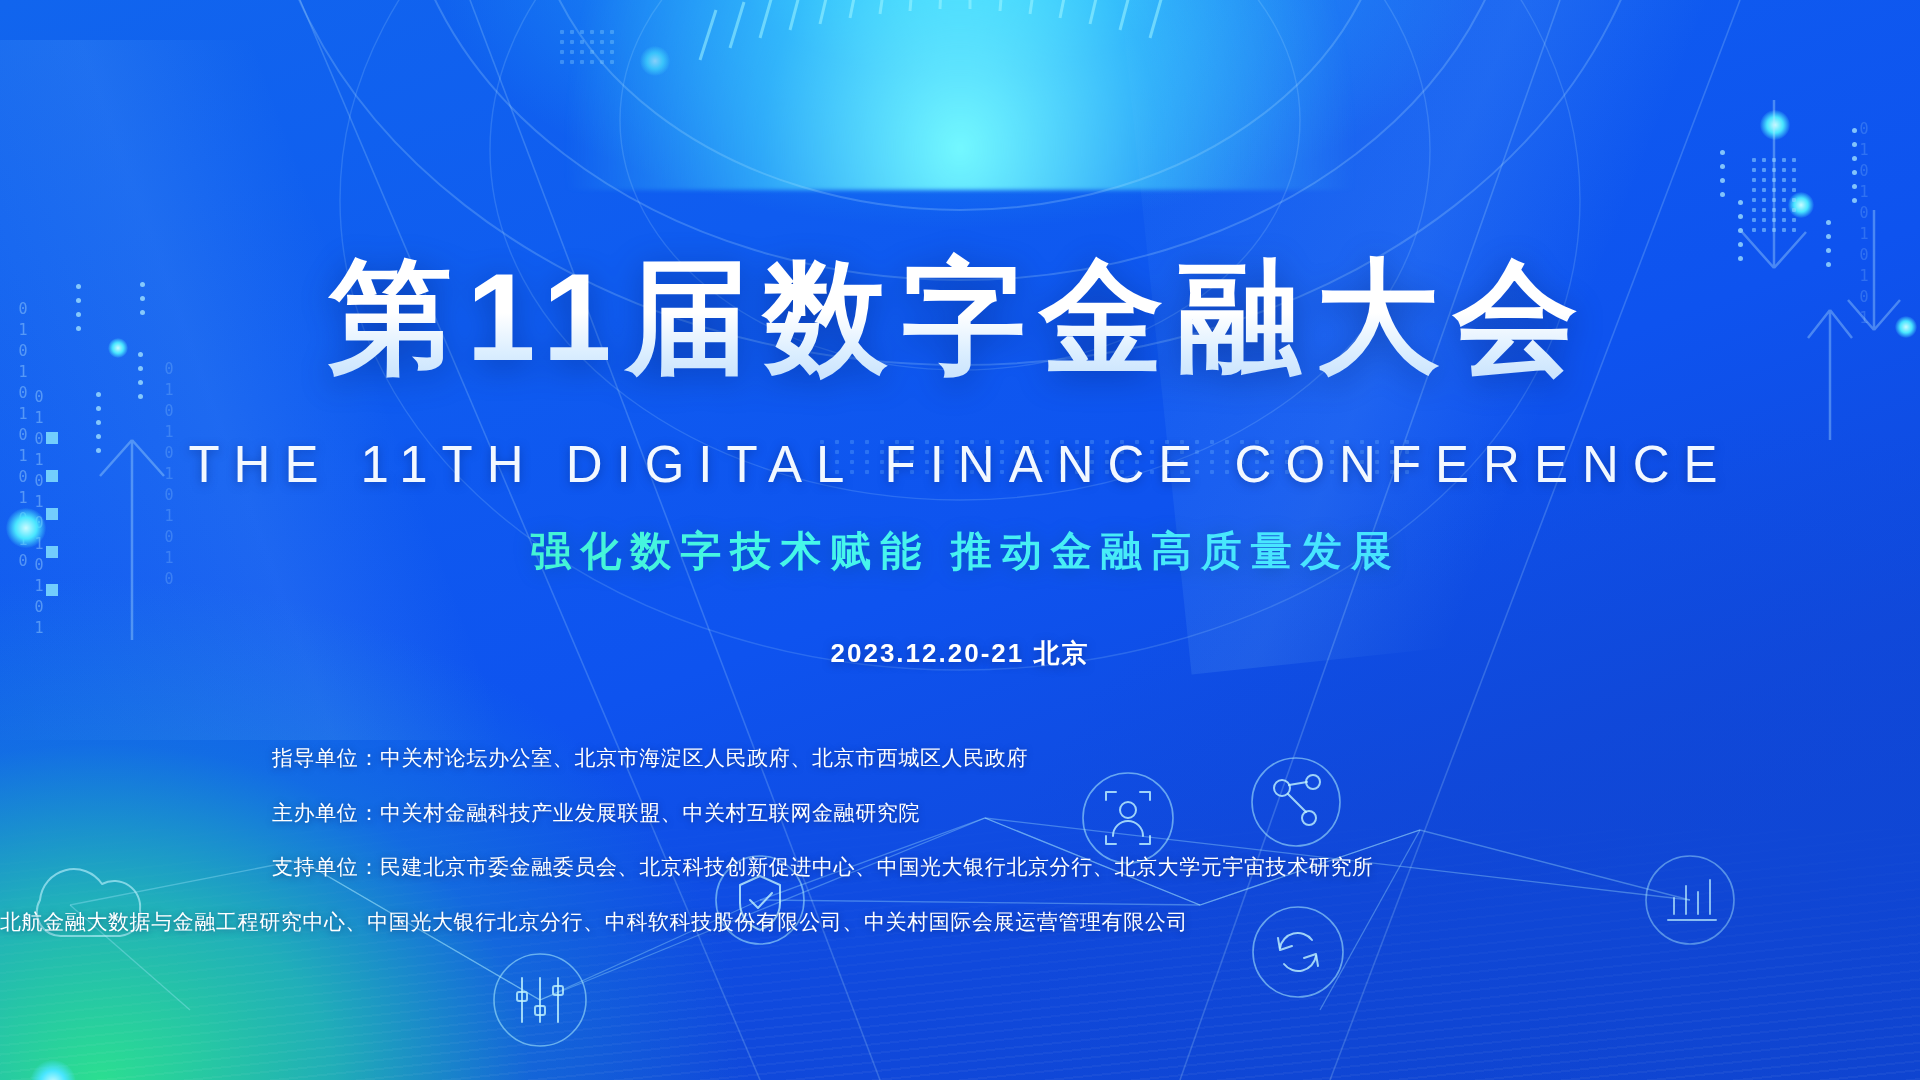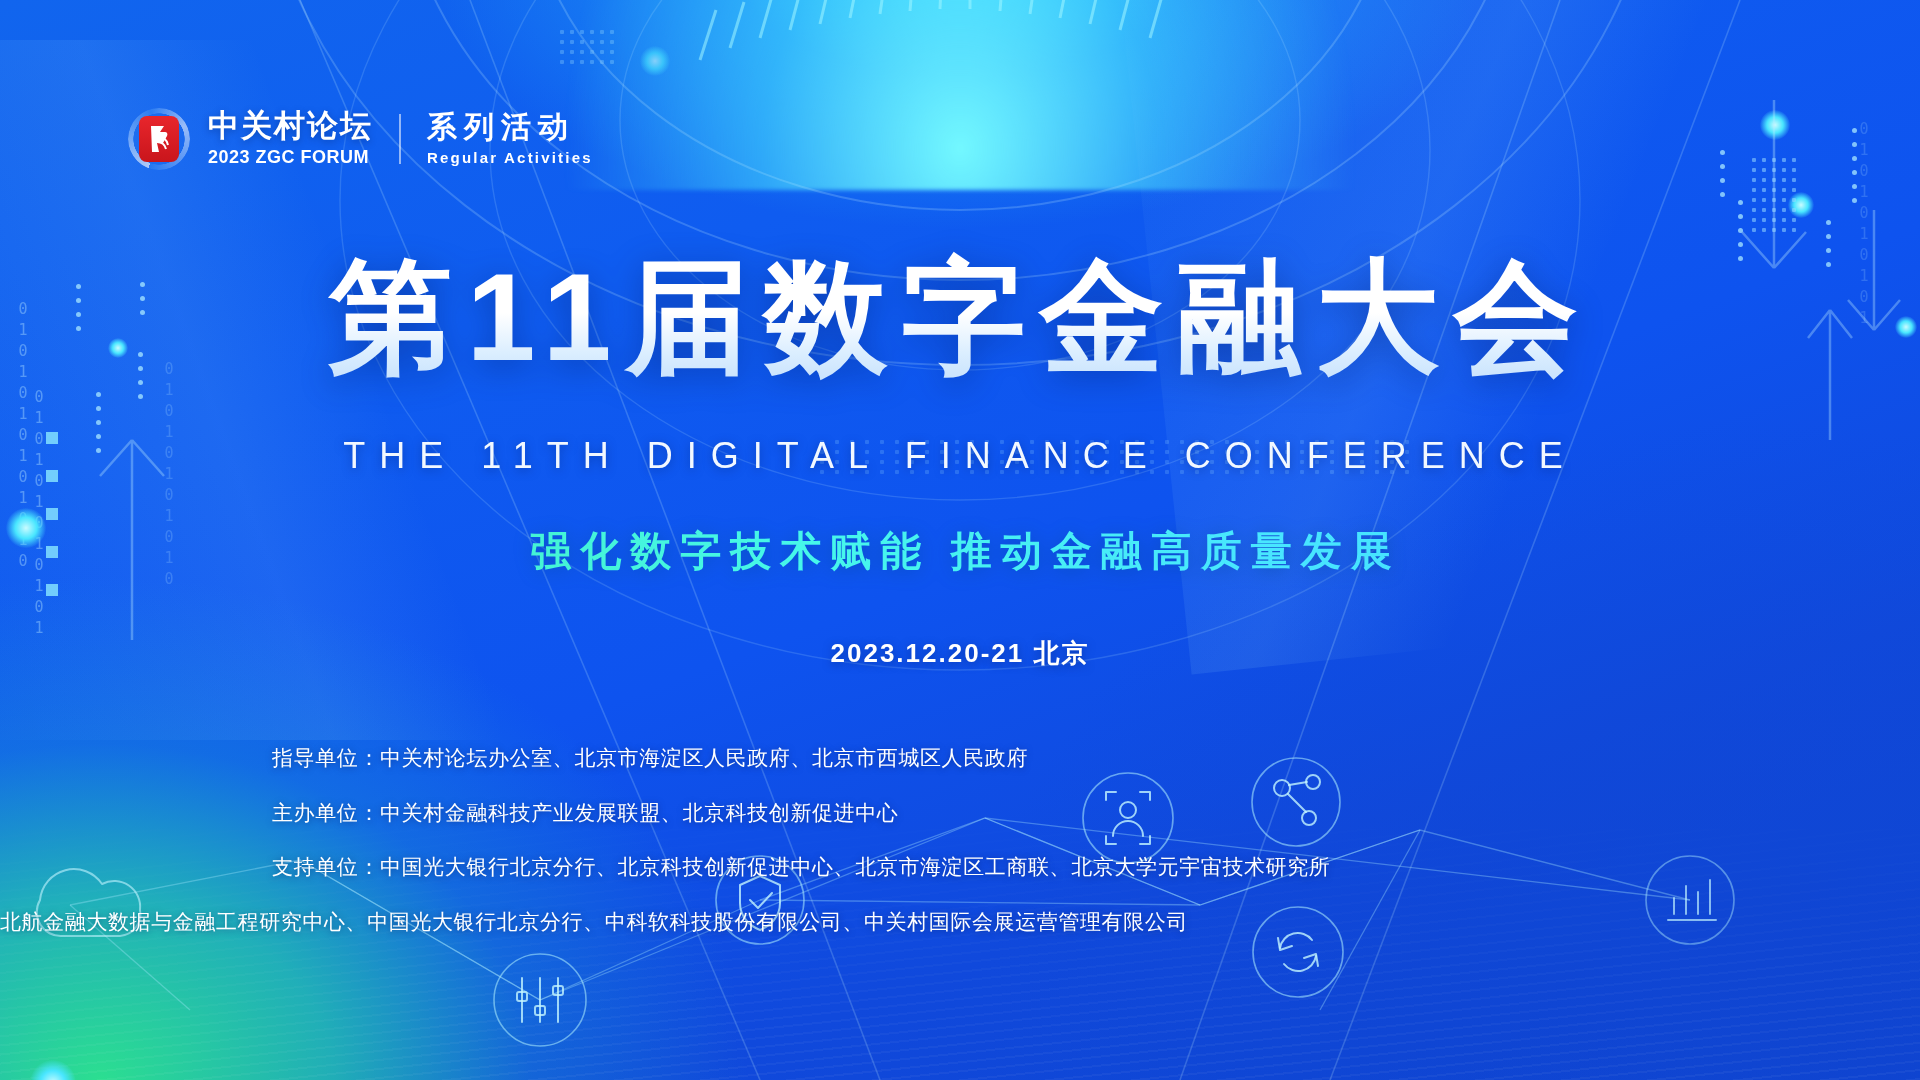--- a/index.html
+++ b/index.html
@@ -81,21 +81,21 @@
   .center{ position:absolute; left:0; width:1920px; text-align:center; }
 
   #title{
     top:236px; font-size:124px; font-weight:bold; letter-spacing:14px;
     background:linear-gradient(180deg,#ffffff 0%,#ffffff 46%,#dbeeff 70%,#b9d9fb 100%);
     -webkit-background-clip:text; background-clip:text; color:transparent;
     filter:drop-shadow(0 6px 16px rgba(3,30,110,.45));
     white-space:nowrap;
   }
   #subtitle{
-    top:435px; font-size:36px; font-weight:normal; letter-spacing:14px; color:#f2f8ff;
+    top:435px; font-size:51px; font-weight:normal; letter-spacing:14px; color:#f2f8ff;
     text-shadow:0 2px 10px rgba(5,40,130,.5); white-space:nowrap;
   }
   #tagline{
     top:524px; font-size:41px; font-weight:bold; letter-spacing:9px; white-space:nowrap;
     background:linear-gradient(96deg,#2ef0b0 0%,#43f2c6 18%,#46f7ea 42%,#48e6ff 66%,#3ed7ff 100%);
     -webkit-background-clip:text; background-clip:text; color:transparent;
     filter:drop-shadow(0 2px 9px rgba(0,70,130,.40));
     padding-left:11px;
   }
   #dateline{
@@ -535,50 +535,26 @@
         </g>
 
         <g>
           <circle class="nodecirc" cx="1690" cy="900" r="44" opacity=".8"></circle>
           <path class="nodeico" d="M1674 914 v-16 M1686 914 v-28 M1698 914 v-22 M1710 914 v-34 M1668 920 h48" opacity=".85"></path>
         </g>
       </svg>
     </div>
   </div>
 
-  <div id="logo">
-    <div class="emblem">
-      <div class="ring"></div>
-      <div class="badge">
-        <svg width="26" height="32" viewBox="0 0 26 32">
-          <path d="M5 3 h13 l-4 6 h5 c2 0 3 2 2 4 l-4 7 h-6 l2 9 h-7 z" fill="#ffffff"></path>
-          <path d="M12 14 c6 0 9 3 10 8" stroke="#ffffff" stroke-width="2" fill="none"></path>
-          <path d="M11 19 c5 0 8 3 9 7" stroke="#ffffff" stroke-width="2" fill="none"></path>
-        </svg>
-      </div>
-    </div>
-
-    <div class="logotext">
-      <div>
-        <div class="lt-cn">中关村论坛</div>
-        <div class="lt-en">2023 ZGC FORUM</div>
-      </div>
-      <div class="divider"></div>
-      <div>
-        <div class="lt-cn2">系列活动</div>
-        <div class="lt-en2">Regular Activities</div>
-      </div>
-    </div>
-  </div>
 
   <div id="title" class="center">第11届数字金融大会</div>
   <div id="subtitle" class="center">THE 11TH DIGITAL FINANCE CONFERENCE</div>
   <div id="tagline" class="center">强化数字技术赋能  推动金融高质量发展</div>
   <div id="dateline" class="center">2023.12.20-21  北京</div>
 
   <div id="orgs">
     <div class="org-line org-left">指导单位：中关村论坛办公室、北京市海淀区人民政府、北京市西城区人民政府</div>
-    <div class="org-line org-left">主办单位：中关村金融科技产业发展联盟、北京科技创新促进中心</div>
-    <div class="org-line org-left">支持单位：中国光大银行北京分行、北京科技创新促进中心、北京市海淀区工商联、北京大学元宇宙技术研究所</div>
+    <div class="org-line org-left">主办单位：中关村金融科技产业发展联盟、中关村互联网金融研究院</div>
+    <div class="org-line org-left">支持单位：民建北京市委金融委员会、北京科技创新促进中心、中国光大银行北京分行、北京大学元宇宙技术研究所</div>
     <div class="org-line org-indent">北航金融大数据与金融工程研究中心、中国光大银行北京分行、中科软科技股份有限公司、中关村国际会展运营管理有限公司</div>
   </div>
 
 </div>
 
 </body></html>

